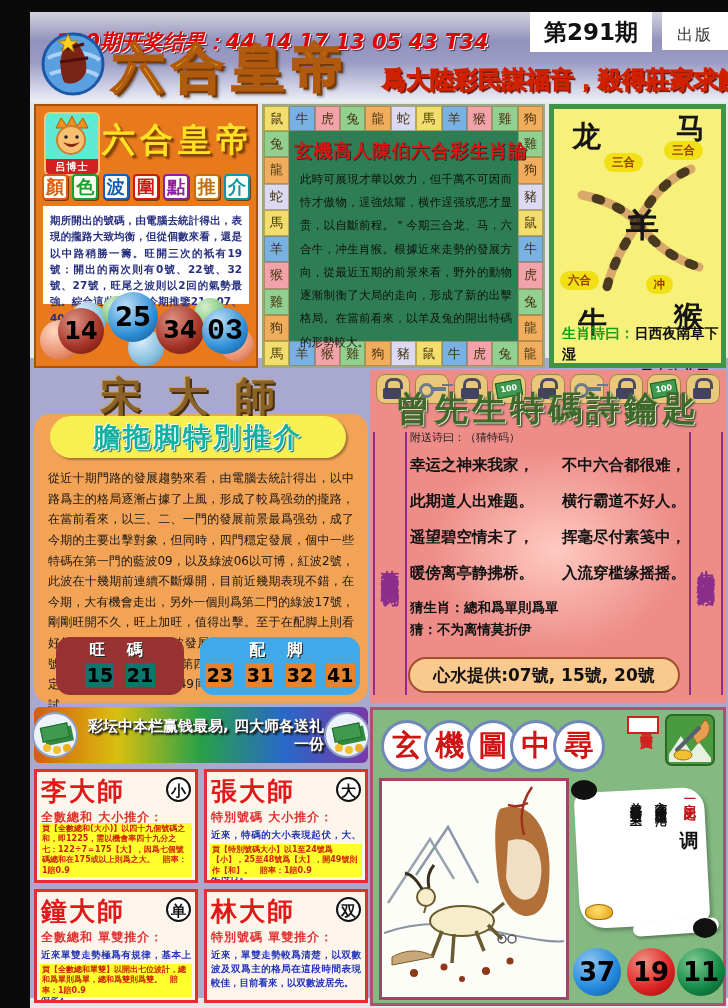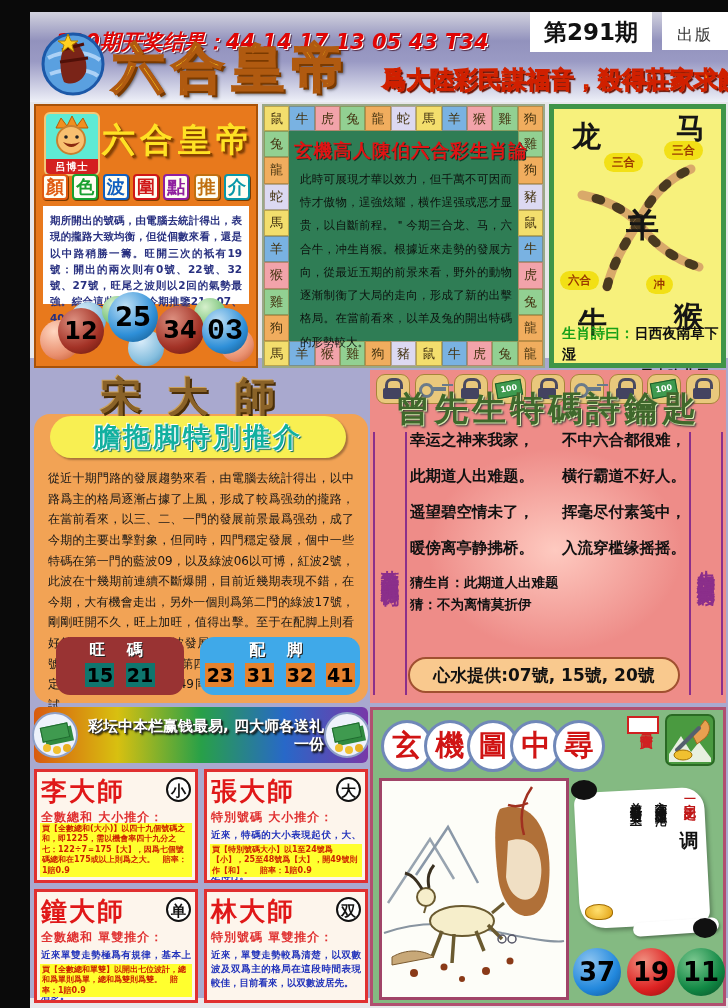--- a/index.html
+++ b/index.html
@@ -228,21 +228,21 @@
     </div>
     <div class="abs" id="cpBody">期所開出的號碼，由電腦去統計得出，表現的攏路大致均衡，但從個數來看，還是以中路稍勝一籌。旺開三次的衹有19號：開出的兩次則有0號、22號、32號、27號，旺尾之波則以2回的氣勢最強。綜合這些數據在今期推鑒21、07、40、17</div>
 
     <div class="dball db-salmon" style="left:4px;top:214px;width:40px;height:40px;"></div>
     <div class="dball db-blue" style="left:34px;top:196px;width:36px;height:36px;"></div>
     <div class="dball db-green" style="left:66px;top:190px;width:30px;height:30px;"></div>
     <div class="dball db-blue" style="left:92px;top:224px;width:36px;height:36px;"></div>
     <div class="dball db-salmon" style="left:124px;top:204px;width:42px;height:42px;"></div>
     <div class="dball db-green" style="left:158px;top:192px;width:32px;height:32px;"></div>
     <div class="dball db-salmon" style="left:184px;top:222px;width:34px;height:34px;"></div>
-    <div class="nball nb-red" style="left:22px;top:202px;width:46px;height:46px;font-size:24px;">12</div>
+    <div class="nball nb-red" style="left:22px;top:202px;width:46px;height:46px;font-size:24px;">14</div>
     <div class="nball nb-blue" style="left:72px;top:186px;width:50px;height:50px;font-size:26px;">25</div>
     <div class="nball nb-red" style="left:120px;top:200px;width:48px;height:48px;font-size:24px;">34</div>
     <div class="nball nb-blue" style="left:166px;top:202px;width:46px;height:46px;font-size:30px;font-family:Liberation Mono, monospace;">03</div>
   </div>
 
   <div class="abs" id="zodiacPanel">
     <div class="zstrip top">
         <div class="ztile" style="background: rgb(243, 222, 109);">鼠</div>
         <div class="ztile" style="background: rgb(121, 178, 226);">牛</div>
         <div class="ztile" style="background: rgb(242, 163, 170);">虎</div>
@@ -359,37 +359,38 @@
         <div class="dec lock"></div>
       </div>
     <div id="zengTitle">曾先生特碼詩鑰匙</div>
     <div class="vstrip" id="vLeft">
       <span>萬千詩句玄機一觸得特碼</span>
     </div>
     <div class="vstrip" id="vRight">
       <span>先生相贈窺破天機爲彩民</span>
     </div>
     <div id="zengCenter">
+      <div id="zengIntro">附送诗曰：（猜特码）</div>
       <div class="poemRow">
         <span>幸运之神来我家，</span>
         <span>不中六合都很难，</span>
       </div>
       <div class="poemRow">
         <span>此期道人出难题。</span>
         <span>横行霸道不好人。</span>
       </div>
       <div class="poemRow">
         <span>遥望碧空情未了，</span>
         <span>挥毫尽付素笺中，</span>
       </div>
       <div class="poemRow">
         <span>暖傍离亭静拂桥。</span>
         <span>入流穿槛缘摇摇。</span>
       </div>
-      <div class="guess">猜生肖：此期道人出难题</div>
+      <div class="guess">猜生肖：總和爲單則爲單</div>
       <div class="guess">猜：不为离情莫折伊</div>
     </div>
     <div id="tipsPill">心水提供:07號, 15號, 20號</div>
   </div>
 
   <div class="abs" id="mastersPanel">
     <div id="banner">
       <div class="money l"></div>
       <div id="bannerText">彩坛中本栏赢钱最易, 四大师各送礼一份</div>
       <div class="money r"></div>

